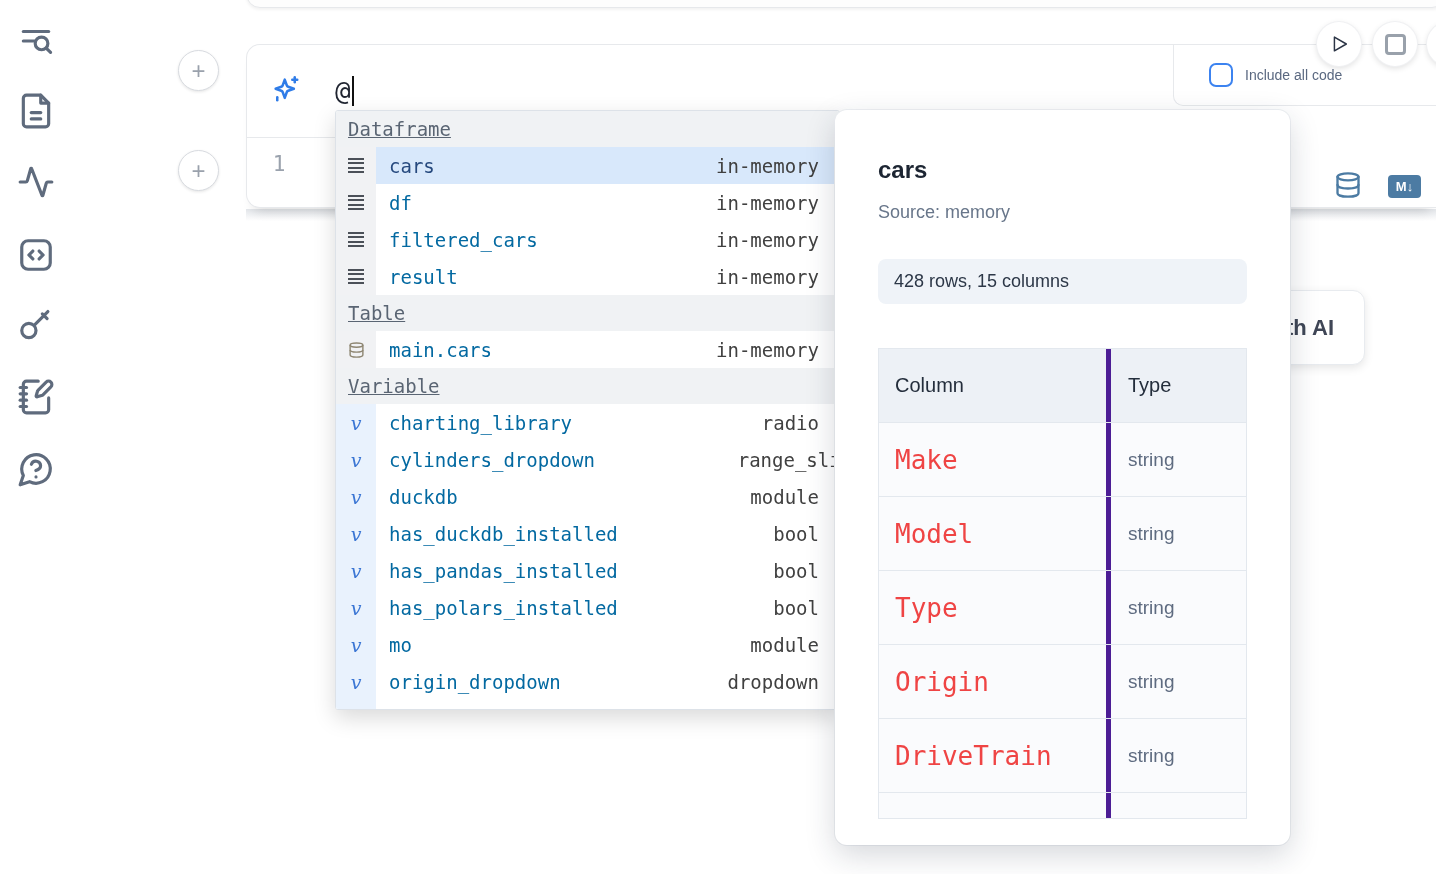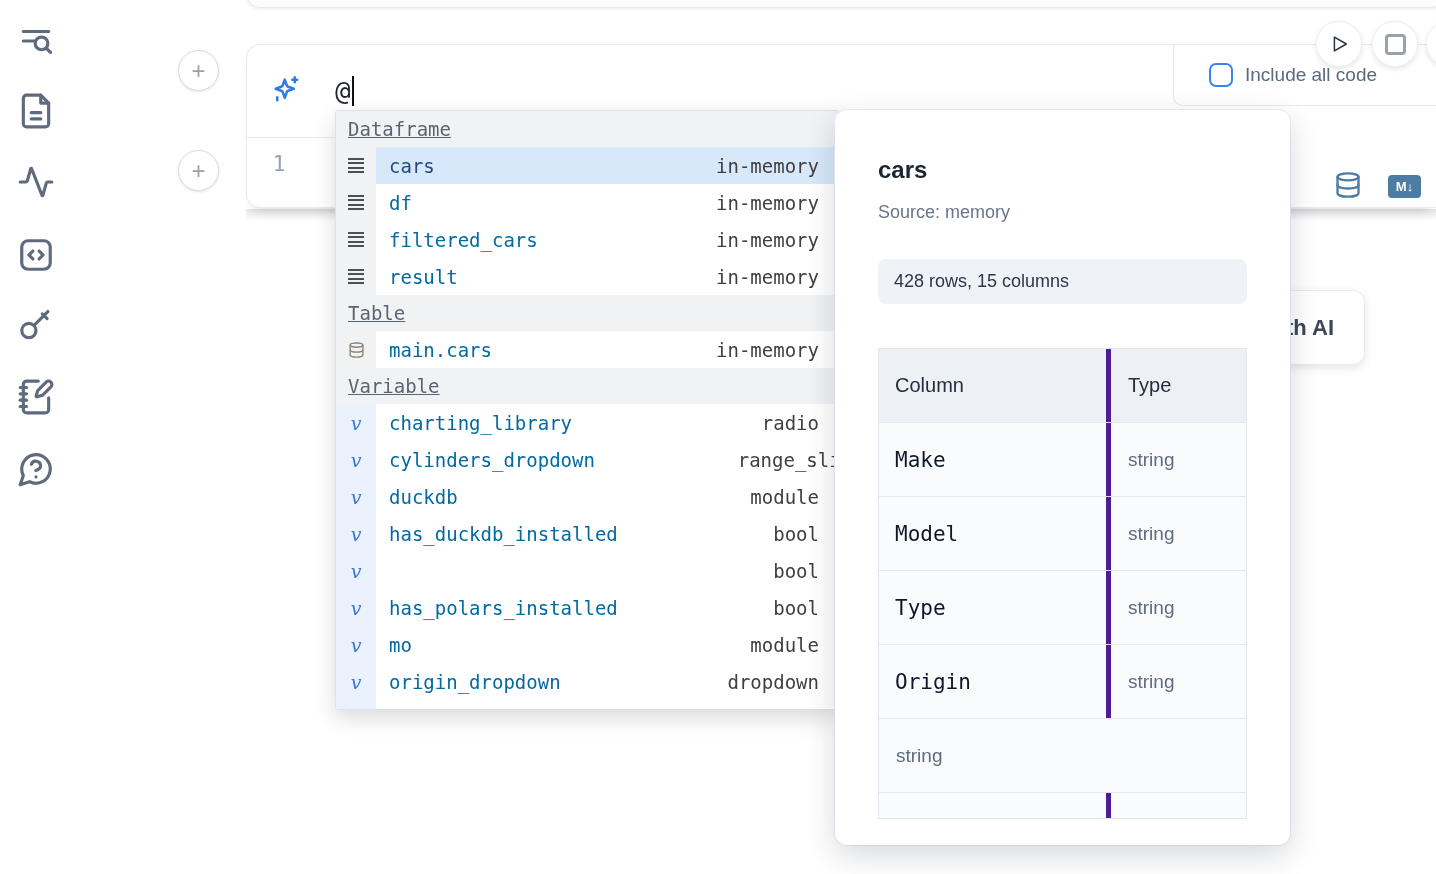--- a/index.html
+++ b/index.html
@@ -25,21 +25,21 @@
   .prompt-divider { position:absolute; left:0; top:92px; width:926px; height:1px; background:#e7e9ec; }
   .sparkles { position:absolute; left:24px; top:29px; width:30px; height:30px; color:#2f7ce8; }
   .prompt-text { position:absolute; left:88px; top:28px; font-family:"DejaVu Sans Mono", monospace;
     font-size:26px; color:#1f2430; display:flex; align-items:center; height:36px; }
   .caret { display:inline-block; width:2px; height:30px; background:#111; margin-left:1px; }
   .include-box { position:absolute; left:926px; top:0; width:265px; height:61px;
     border-left:1px solid #e7e9ec; border-bottom:1px solid #e7e9ec; border-bottom-left-radius:10px;
     display:flex; align-items:center; }
   .checkbox { width:24px; height:24px; border:2px solid #3c83f0; border-radius:7px;
     background:#fff; margin-left:35px; cursor:pointer; }
-  .include-label { margin-left:12px; font-size:19px; color:#5a6880; }
+  .include-label { margin-left:12px; font-size:14px; color:#5a6880; }
   .line-number { position:absolute; left:20px; top:107px; width:24px; text-align:center;
     font-family:"DejaVu Sans Mono", monospace; font-size:21px; color:#9aa2ad; }
   .cell-toolbar { position:absolute; right:16px; top:126px; display:flex; align-items:center; gap:26px; }
   .db-icon-toolbar { width:28px; height:31px; color:#4c7ba3; cursor:pointer; }
   .md-badge { min-width:33px; height:23px; background:#4c7ba3; color:#fff; border-radius:4px;
     font-size:13px; font-weight:bold; display:flex; align-items:center; justify-content:center;
     letter-spacing:0; cursor:pointer; padding:0 4px; }
   .cell-bottom-fade { position:absolute; left:246px; top:209px; width:1190px; height:12px;
     background:linear-gradient(#e3e6ea, rgba(255,255,255,0)); z-index:1; }
 
@@ -88,21 +88,21 @@
   .panel-badge { margin-top:36px; height:45px; background:#eff3f8; border-radius:8px;
     display:flex; align-items:center; padding-left:16px; font-size:18px; color:#2c3747; }
   .schema-table { margin-top:44px; width:369px; height:471px; overflow:hidden;
     border:1px solid #e3e8ee; }
   .sch-row { display:flex; height:74px; border-bottom:1px solid #e3e8ee; background:#fafbfd; }
   .sch-row.head { background:#edf1f6; }
   .sch-c1 { width:232px; flex:0 0 232px; border-right:5px solid #4c1d95; display:flex;
     align-items:center; padding-left:16px; }
   .sch-c2 { flex:1; display:flex; align-items:center; padding-left:17px; }
   .sch-row.head .sch-c1, .sch-row.head .sch-c2 { font-size:20px; color:#242e3c; }
-  .sch-col-name { font-family:"DejaVu Sans Mono", monospace; font-size:21px; color:#0f172a; }
+  .sch-col-name { font-family:"DejaVu Sans Mono", monospace; font-size:26px; color:#ef4444; }
   .sch-col-type { font-size:19px; color:#5e6b80; }
 
   
   .ai-btn { position:absolute; left:1160px; top:290px; width:205px; height:75px; background:#fff;
     border:1px solid #e8ebef; border-radius:12px; box-shadow:0 3px 10px rgba(0,0,0,0.10);
     z-index:25; cursor:pointer; }
   .ai-btn span { position:absolute; right:30px; top:24px; font-size:22px; font-weight:bold;
     color:#3f4656; white-space:nowrap; }
 </style>
 </head>
@@ -310,20 +310,21 @@
           <span class="ac-gutter gutter-var">
             <span class="var-v">v</span>
           </span>
           <span class="ac-name">has_duckdb_installed</span>
           <span class="ac-type">bool</span>
         </div>
         <div class="ac-row">
           <span class="ac-gutter gutter-var">
             <span class="var-v">v</span>
           </span>
+          <span class="ac-name">has_pandas_installed</span>
           <span class="ac-type">bool</span>
         </div>
         <div class="ac-row">
           <span class="ac-gutter gutter-var">
             <span class="var-v">v</span>
           </span>
           <span class="ac-name">has_polars_installed</span>
           <span class="ac-type">bool</span>
         </div>
         <div class="ac-row">
@@ -385,20 +386,23 @@
         </div>
         <div class="sch-row">
           <div class="sch-c1">
             <span class="sch-col-name">Origin</span>
           </div>
           <div class="sch-c2">
             <span class="sch-col-type">string</span>
           </div>
         </div>
         <div class="sch-row">
+          <div class="sch-c1">
+            <span class="sch-col-name">DriveTrain</span>
+          </div>
           <div class="sch-c2">
             <span class="sch-col-type">string</span>
           </div>
         </div>
         <div class="sch-row">
           <div class="sch-c1"></div>
           <div class="sch-c2"></div>
         </div>
       </div>
   </div>

